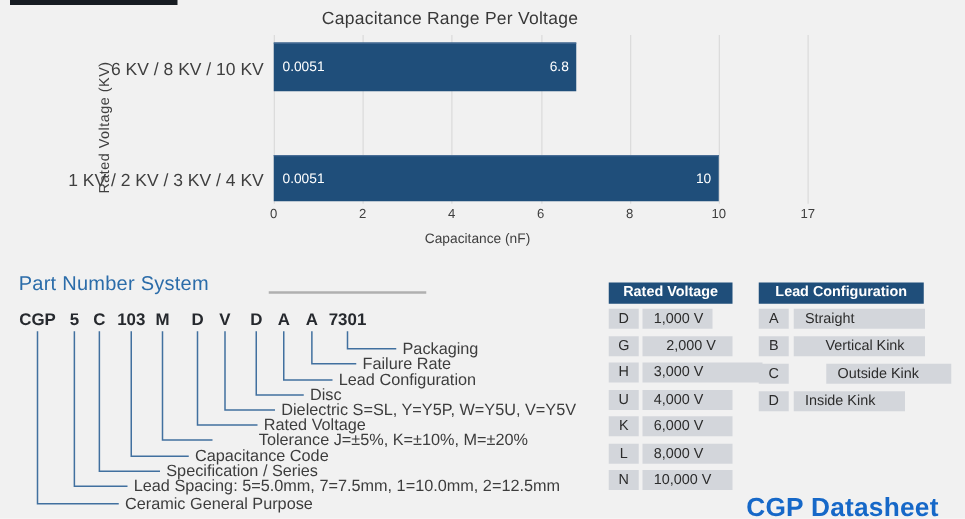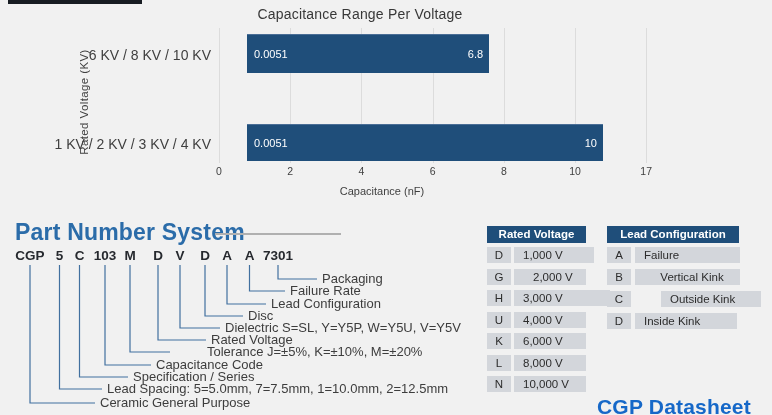--- a/index.html
+++ b/index.html
@@ -11,30 +11,30 @@
 
   
   .chart-title{position:absolute;left:219px;top:6px;width:282px;text-align:center;
     font-size:14px;font-weight:normal;color:#383838;letter-spacing:.2px;}
   .y-axis-title{position:absolute;left:84px;top:102px;transform:translate(-50%,-50%) rotate(-90deg);
     font-size:11.5px;color:#3f3f3f;white-space:nowrap;letter-spacing:.4px;}
   .x-axis-title{position:absolute;left:302px;top:185px;width:160px;text-align:center;
     font-size:11px;color:#3f3f3f;}
   .plot{position:absolute;left:219px;top:28px;width:440px;height:135px;}
   .gridline{position:absolute;top:0;width:1px;height:135px;background:#dcdcdc;}
-  .bar{position:absolute;left:0;border-top:1px solid #4a6e96;margin-left:28px;}
+  .bar{position:absolute;left:0;border-top:1px solid #4a6e96;}
   .bar-val{position:absolute;color:#ffffff;font-size:11px;}
   .bar-val.min{left:7px;}
   .bar-val.max{right:6px;}
   .cat-label{position:absolute;left:30px;width:181px;text-align:right;
     font-size:14px;color:#3f3f3f;white-space:nowrap;}
   .x-tick{position:absolute;width:30px;text-align:center;font-size:10.5px;color:#3f3f3f;}
 
   
-  .pns-heading{position:absolute;left:15px;top:219px;font-size:23px;font-weight:bold;color:#2b6ca9;letter-spacing:.2px;}
+  .pns-heading{position:absolute;left:15px;top:219px;font-size:16px;font-weight:normal;color:#2b6ca9;letter-spacing:.2px;}
   .pns-underline{position:absolute;left:215px;top:233px;width:126px;height:2px;background:#b0b0b0;}
   .part-code{position:absolute;top:248px;transform:translateX(-50%);font-size:13.5px;font-weight:bold;color:#26292e;white-space:nowrap;}
   .pns-label{position:absolute;font-size:13px;line-height:15px;color:#3d3d3d;white-space:nowrap;}
   #connector-svg{position:absolute;left:0;top:0;pointer-events:none;}
 
   
   .tbl-header{position:absolute;height:17px;background:#1f4e7a;color:#ffffff;
     font-size:11.5px;font-weight:bold;text-align:center;line-height:17px;}
   .cell{position:absolute;background:#d3d6db;height:16px;line-height:16px;font-size:11.5px;color:#2c2c2c;}
   .cell.code{text-align:center;}
@@ -123,40 +123,40 @@
         <div class="pns-label" style="left: 248px; top: 308px;">Disc</div>
         <div class="pns-label" style="left: 271px; top: 296px;">Lead Configuration</div>
         <div class="pns-label" style="left: 290px; top: 283px;">Failure Rate</div>
         <div class="pns-label" style="left: 322px; top: 271px;">Packaging</div>
       </div>
   </div>
 
   <div id="rv-table">
       <div class="tbl-header" style="left: 487px; top: 226px; width: 99px;">Rated Voltage</div>
       <div class="cell code" style="left: 487px; top: 247px; width: 24px;">D</div>
-      <div class="cell val" style="left: 514px; top: 247px; width: 80px;">1,000 V</div>
+      <div class="cell val" style="left: 514px; top: 247px; width: 56px;">1,000 V</div>
       <div class="cell code" style="left: 487px; top: 268.5px; width: 24px;">G</div>
       <div class="cell val" style="left: 514px; top: 268.5px; width: 72px; padding-left: 19px;">2,000 V</div>
       <div class="cell code" style="left: 487px; top: 290px; width: 24px;">H</div>
       <div class="cell val" style="left: 514px; top: 290px; width: 96px;">3,000 V</div>
       <div class="cell code" style="left: 487px; top: 311.5px; width: 24px;">U</div>
       <div class="cell val" style="left: 514px; top: 311.5px; width: 72px;">4,000 V</div>
       <div class="cell code" style="left: 487px; top: 333px; width: 24px;">K</div>
       <div class="cell val" style="left: 514px; top: 333px; width: 72px;">6,000 V</div>
       <div class="cell code" style="left: 487px; top: 354.5px; width: 24px;">L</div>
       <div class="cell val" style="left: 514px; top: 354.5px; width: 72px;">8,000 V</div>
       <div class="cell code" style="left: 487px; top: 376px; width: 24px;">N</div>
       <div class="cell val" style="left: 514px; top: 376px; width: 72px;">10,000 V</div>
     </div>
   <div id="lc-table">
       <div class="tbl-header" style="left: 607px; top: 226px; width: 132px;">Lead Configuration</div>
       <div class="cell code" style="left: 607px; top: 247px; width: 24px;">A</div>
-      <div class="cell val" style="left: 635px; top: 247px; width: 105px;">Failure</div>
+      <div class="cell val" style="left: 635px; top: 247px; width: 105px;">Straight</div>
       <div class="cell code" style="left: 607px; top: 269px; width: 24px;">B</div>
       <div class="cell val" style="left: 635px; top: 269px; width: 105px; text-align: center;">Vertical Kink</div>
       <div class="cell code" style="left: 607px; top: 291px; width: 24px;">C</div>
       <div class="cell val" style="left: 661px; top: 291px; width: 100px;">Outside Kink</div>
       <div class="cell code" style="left: 607px; top: 313px; width: 24px;">D</div>
-      <div class="cell val" style="left: 635px; top: 313px; width: 102px;">Inside Kink</div>
+      <div class="cell val" style="left: 635px; top: 313px; width: 89px;">Inside Kink</div>
     </div>
 
   <div class="footer-brand">CGP Datasheet</div>
 </div>
 
 </body></html>

